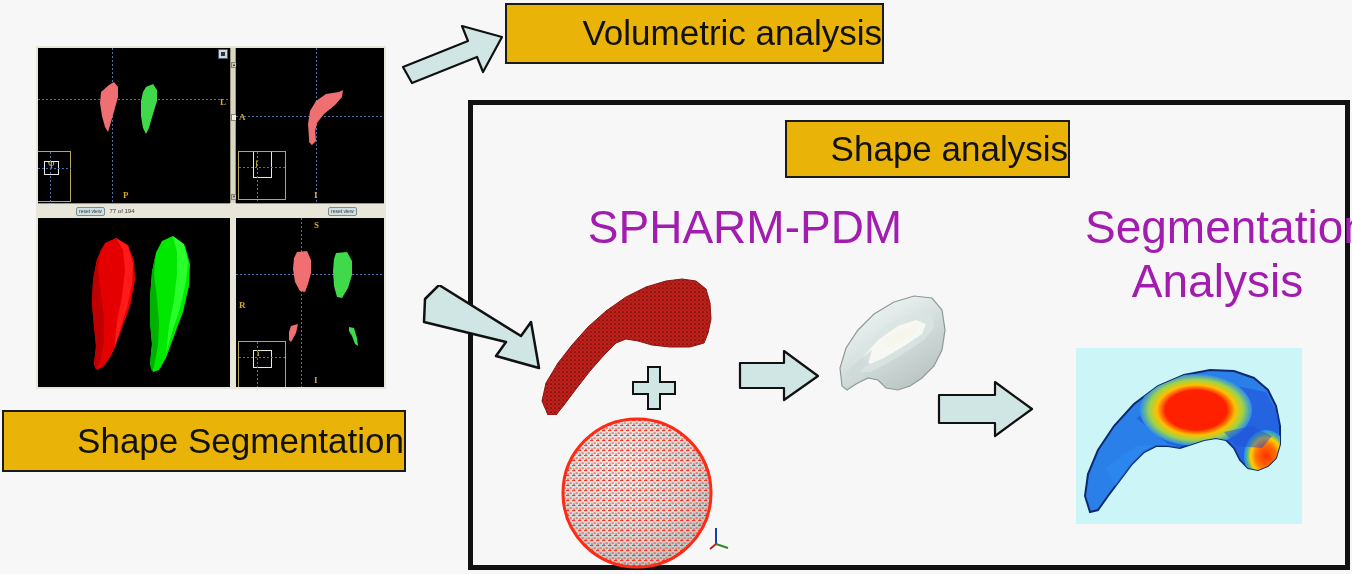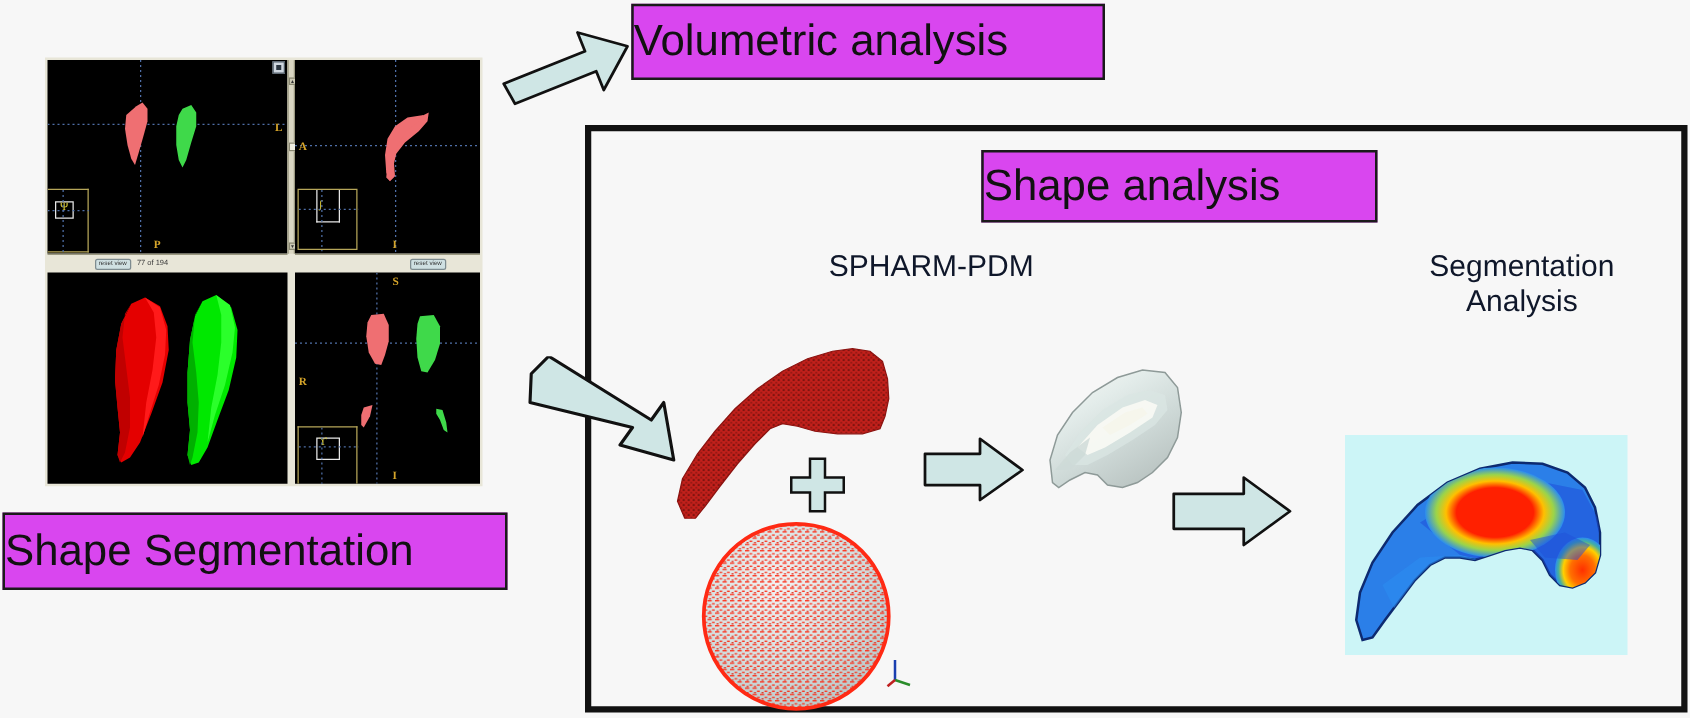--- a/index.html
+++ b/index.html
@@ -11,48 +11,48 @@
     position: relative;
     overflow: hidden;
     font-family: "Liberation Sans", sans-serif;
     background: #f7f7f7;
   }
   .abs { position: absolute; }
 
   
   .label-box {
     position: absolute;
-    background: #d946ef;
+    background: #eab308;
     border: 2px solid #1a1a1a;
     display: flex;
     align-items: center;
-    justify-content: flex-start;
+    justify-content: flex-end;
     color: #111;
     font-weight: 400;
     line-height: 1.05;
     box-sizing: border-box;
   }
   #volumetric-box {
     left: 505px; top: 3px; width: 379px; height: 61px;
     font-size: 35px;
   }
   #shape-box {
-    left: 785px; top: 120px; width: 317px; height: 58px;
+    left: 785px; top: 120px; width: 285px; height: 58px;
     font-size: 35px;
   }
   #binary-box {
     left: 2px; top: 410px; width: 404px; height: 62px;
     font-size: 35px;
   }
 
   
   .plain-label {
     position: absolute;
-    color: #0f172a;
-    font-size: 24px;
+    color: #a21caf;
+    font-size: 46px;
     text-align: center;
     line-height: 1.18;
     white-space: pre-line;
   }
   #spharm-label { left: 580px; top: 200px; width: 330px; }
   #stat-label   { left: 1085px; top: 200px; width: 265px; }
 
   
   #shape-region {
     left: 468px; top: 100px; width: 882px; height: 470px;

